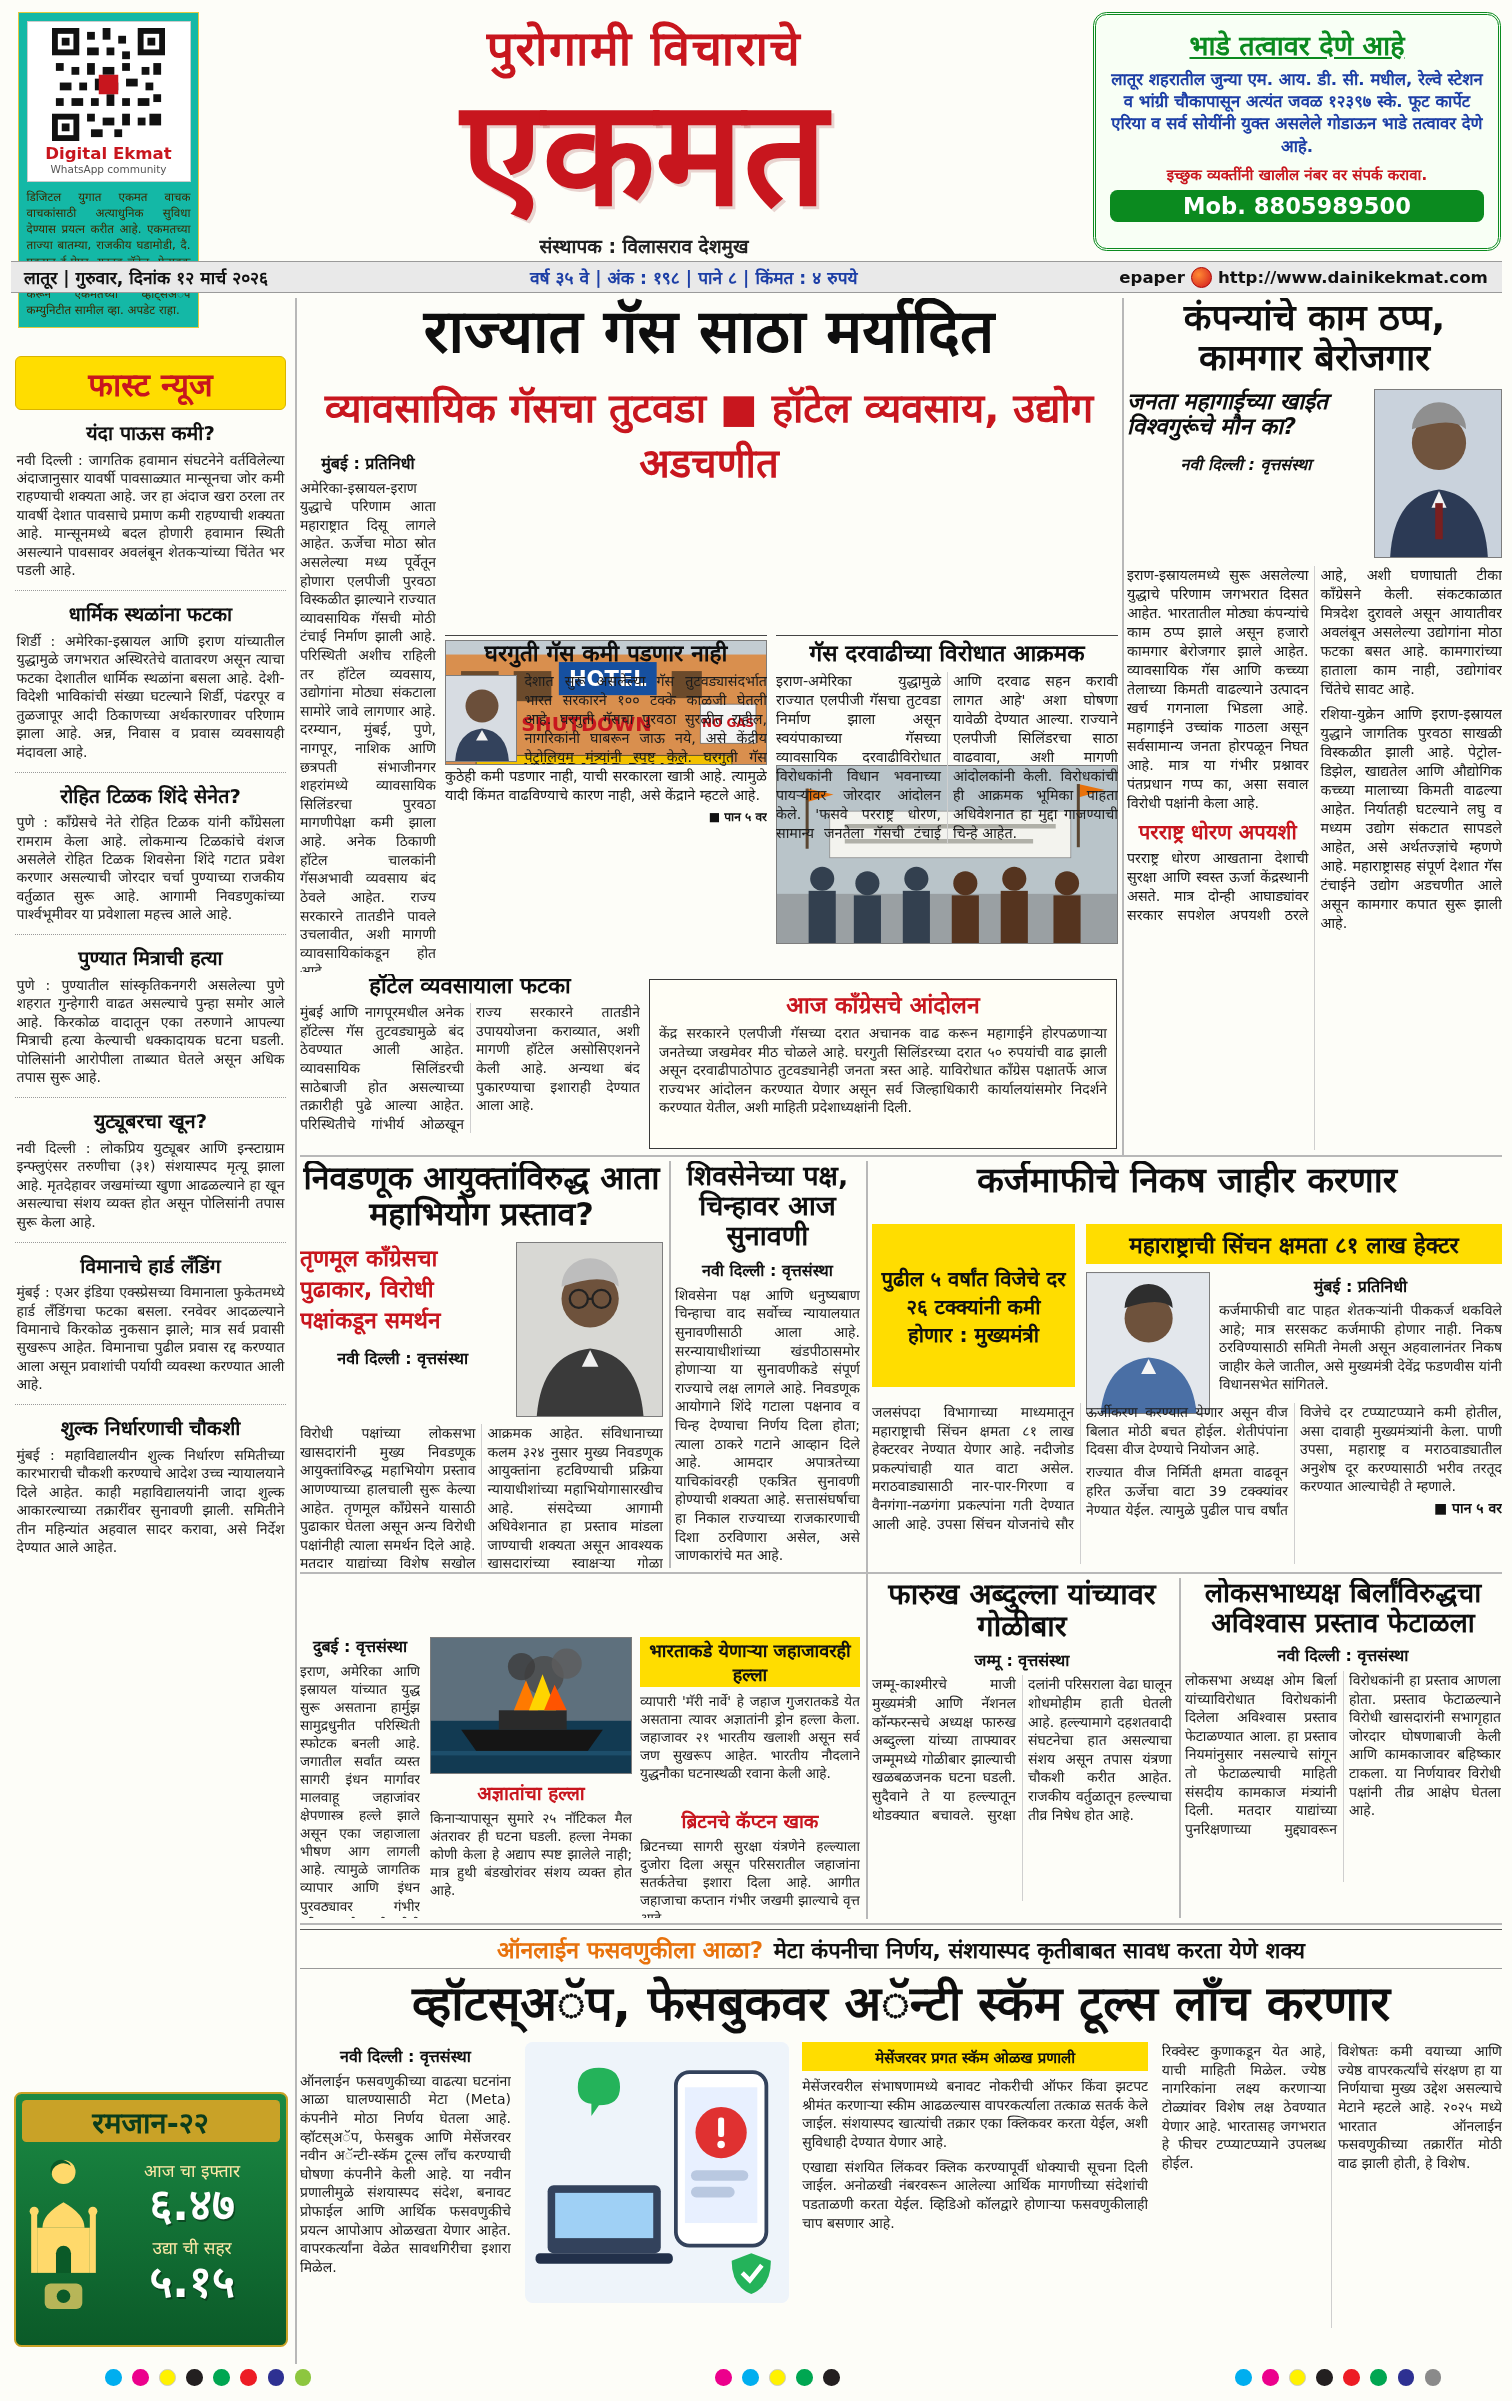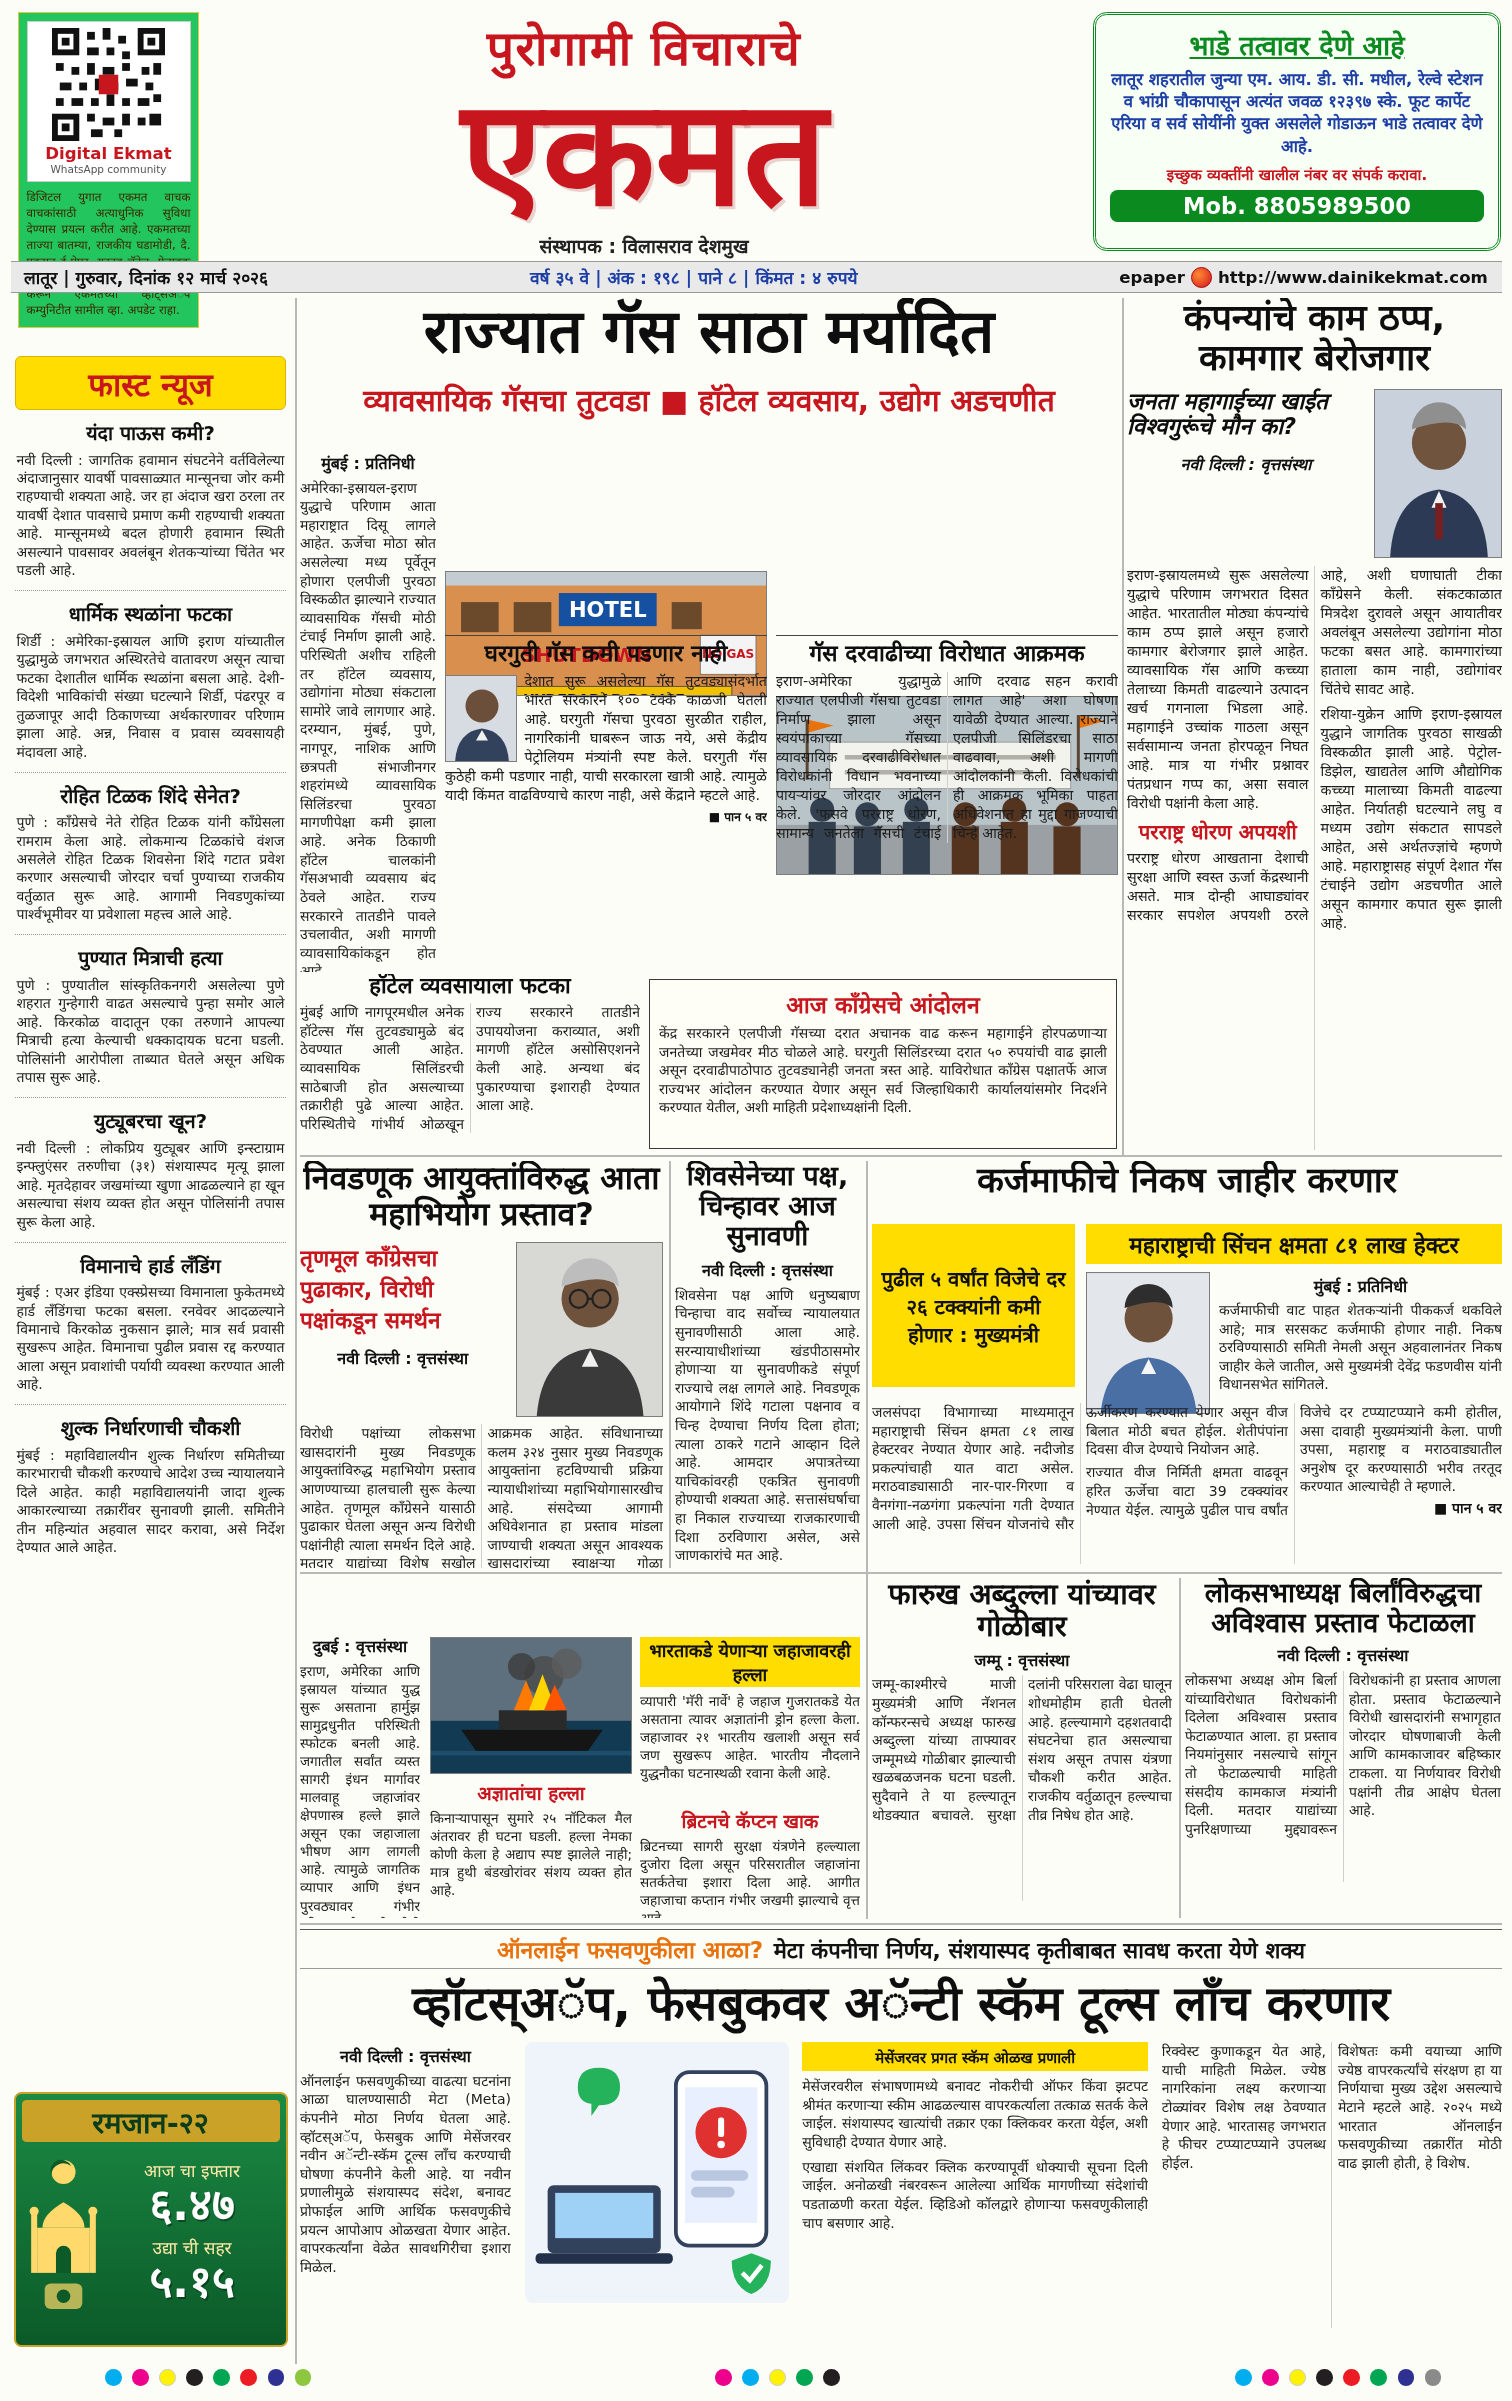--- a/index.html
+++ b/index.html
@@ -10,21 +10,21 @@
   .ovh { overflow:hidden; }
   .line { background:#b8b8b8; position:absolute; }
 
   
   .mast { text-align:center; }
   .mast-tag { font-size:48px; font-weight:bold; color:#c8161e; letter-spacing:1.5px; }
   .mast-title { font-size:147px; line-height:1.02; font-weight:bold; color:#c8161e; text-shadow:3px 3px 0 rgba(140,20,20,.18); }
   .mast-founder { font-size:19px; color:#222; margin-top:4.5px; font-weight:bold; }
 
   
-  .qrbox { background:#22c55e; border:1.5px solid #e3c93f; padding:7.5px; }
+  .qrbox { background:#14b8a6; border:1.5px solid #e3c93f; padding:7.5px; }
   .qrcard { background:#fff; border:0.8px solid #ccc; padding:6px; text-align:center; }
   .qr-brand { color:#c8161e; font-weight:bold; font-size:16.6px; margin-top:3px; }
   .qr-comm { color:#555; font-size:10.5px; }
   .qr-body { font-size:11.7px; line-height:1.38; color:#3a2a00; margin-top:7.5px; }
 
   
   .adbox { border:3px double #0b8a1f; border-radius:13.6px; background:#f8fff5; padding:10.5px 13.6px; text-align:center; }
   .ad-title { color:#0b8a1f; font-weight:bold; font-size:27px; text-decoration:underline; }
   .ad-body { color:#1d3fa6; font-size:16.6px; line-height:1.35; font-weight:bold; margin-top:6px; text-align:center; }
   .ad-note { color:#c8161e; font-size:15px; font-weight:bold; margin-top:6px; }
@@ -205,21 +205,21 @@
         <div class="rj-row-label">आज चा इफ्तार</div>
         <div class="rj-time">६.४७</div>
         <div class="rj-row-label">उद्या ची सहर</div>
         <div class="rj-time">५.१५</div>
       </div>
     </div>
   </div>
 
   <div class="r ovh" style="left:300px;top:298px;width:818px;height:852px;">
     <div class="hl" style="font-size:60px;text-align:center;">राज्यात गॅस साठा मर्यादित</div>
-    <div class="deck" style="font-size:30px;text-align:center;margin-top:13.6px;">व्यावसायिक गॅसचा तुटवडा ■ हॉटेल व्यवसाय, उद्योग अडचणीत</div>
+    <div class="deck" style="font-size:40px;text-align:center;margin-top:13.6px;">व्यावसायिक गॅसचा तुटवडा ■ हॉटेल व्यवसाय, उद्योग अडचणीत</div>
 
     <div class="r ovh" style="left:0;top:151px;width:136px;height:523px;">
       <div class="byline">मुंबई : प्रतिनिधी</div>
       <div class="body jc" style="font-size:14px;">अमेरिका-इस्रायल-इराण युद्धाचे परिणाम आता महाराष्ट्रात दिसू लागले आहेत. ऊर्जेचा मोठा स्रोत असलेल्या मध्य पूर्वेतून होणारा एलपीजी पुरवठा विस्कळीत झाल्याने राज्यात व्यावसायिक गॅसची मोठी टंचाई निर्माण झाली आहे. परिस्थिती अशीच राहिली तर हॉटेल व्यवसाय, उद्योगांना मोठ्या संकटाला सामोरे जावे लागणार आहे. दरम्यान, मुंबई, पुणे, नागपूर, नाशिक आणि छत्रपती संभाजीनगर शहरांमध्ये व्यावसायिक सिलिंडरचा पुरवठा मागणीपेक्षा कमी झाला आहे. अनेक ठिकाणी हॉटेल चालकांनी गॅसअभावी व्यवसाय बंद ठेवले आहेत. राज्य सरकारने तातडीने पावले उचलावीत, अशी मागणी व्यावसायिकांकडून होत आहे.</div>
     </div>
 
     <div class="ph r" style="left:145px;top:151px;width:322px;height:125px;">
       <svg width="322" height="179" viewBox="0 0 428 238" preserveAspectRatio="none">
         <rect width="428" height="238" fill="#c3ccd2"></rect>
         <rect x="0" y="18" width="428" height="150" fill="#d98f4e"></rect>

